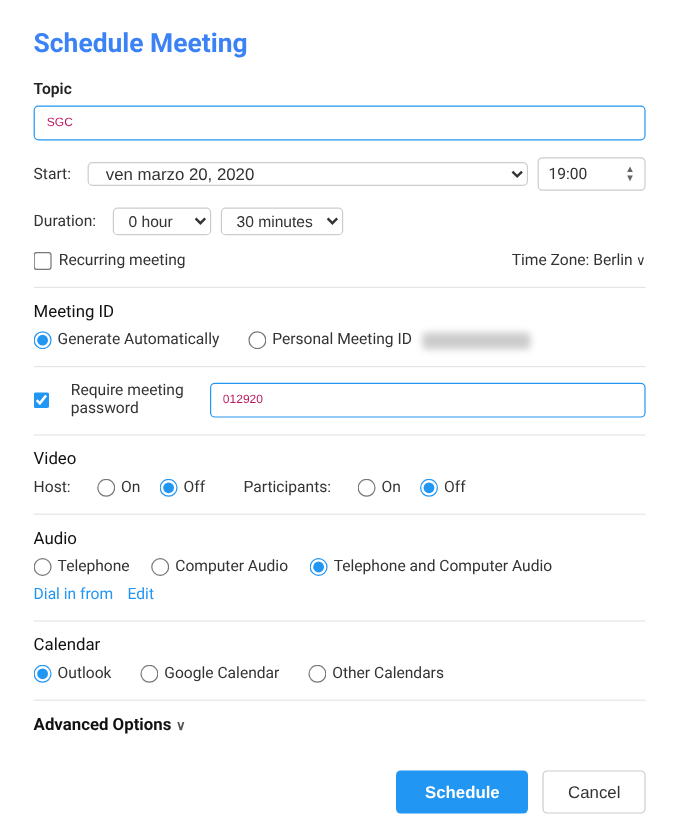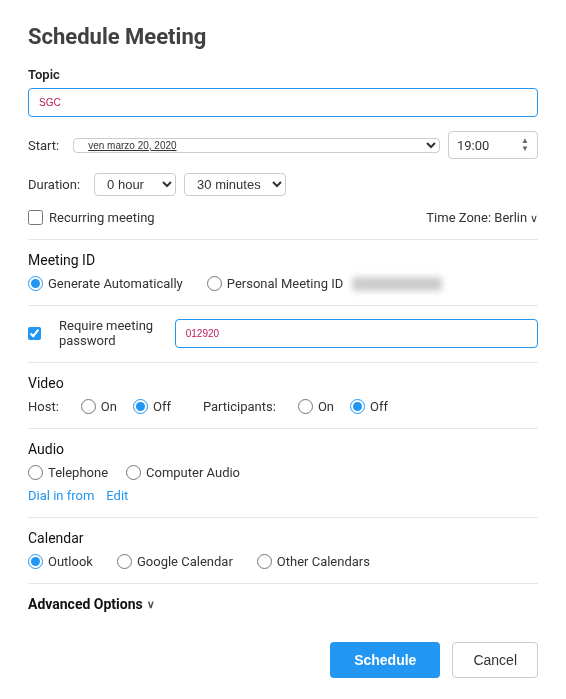--- a/index.html
+++ b/index.html
@@ -9,21 +9,21 @@
       color: #333;
       background: #fff;
       width: 566px;
       min-height: 699px;
       padding: 24px 28px 20px 28px;
     }
     h1 {
       font-size: 22px;
       font-weight: 700;
       margin-bottom: 18px;
-      color: #404040;
+      color: #3b82f6;
     }
     .form-group {
       margin-bottom: 14px;
     }
     .label {
       font-weight: 600;
       font-size: 13px;
       color: #222;
       margin-bottom: 6px;
       display: block;
@@ -57,22 +57,21 @@
       border-radius: 4px;
       padding: 2px 8px;
       font-size: 13px;
       background: #fff;
       color: #333;
       appearance: auto;
     }
     .start-date-select {
       flex: 1;
       padding: 0 10px;
-      font-size: 10px;
-      text-decoration: underline;
+      font-size: 14px;
     }
     .time-input {
       border: 1px solid #ccc;
       border-radius: 4px;
       padding: 5px 8px;
       font-size: 13px;
       width: 90px;
       display: flex;
       align-items: center;
       justify-content: space-between;
@@ -327,20 +326,24 @@
   <div class="section-title">Audio</div>
   <div class="row" style="gap:18px; margin-top:6px; flex-wrap:wrap;">
     <label class="radio-label">
       <input type="radio" name="audio" style="">
       <span>Telephone</span>
     </label>
     <label class="radio-label">
       <input type="radio" name="audio" style="">
       <span>Computer Audio</span>
     </label>
+    <label class="radio-label">
+      <input type="radio" name="audio" checked="" style="">
+      <span>Telephone and Computer Audio</span>
+    </label>
   </div>
   <div class="row" style="margin-top:8px;">
     <a class="dial-link">Dial in from</a>
     <a class="edit-link">Edit</a>
   </div>
 </div>
 
 <hr class="divider">
 
 <div class="form-group">

